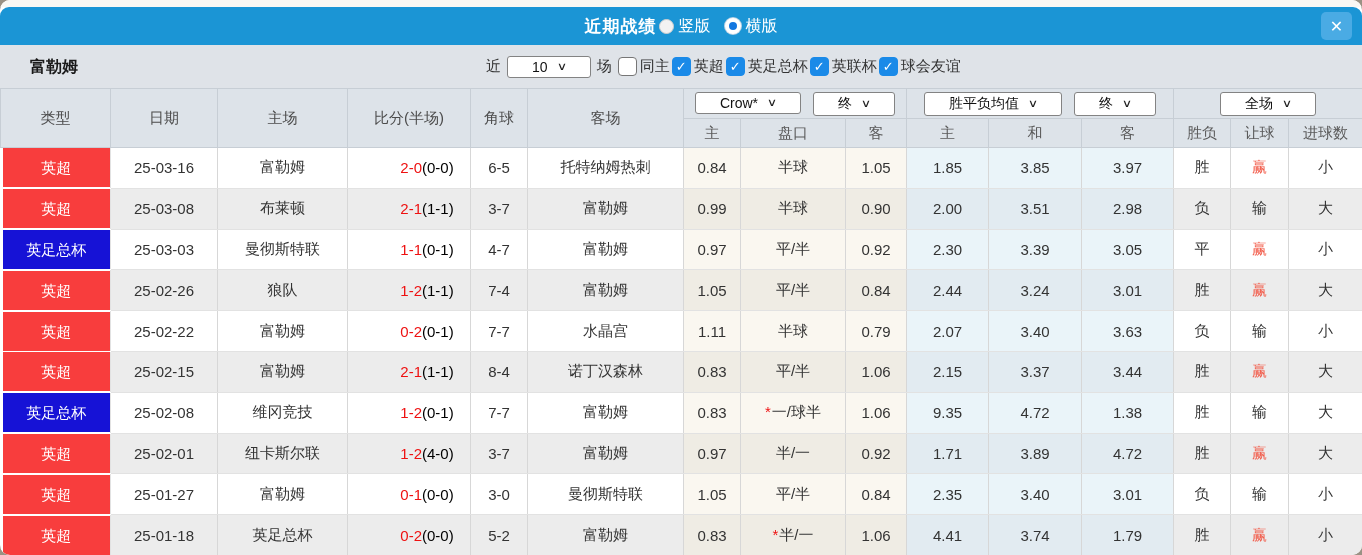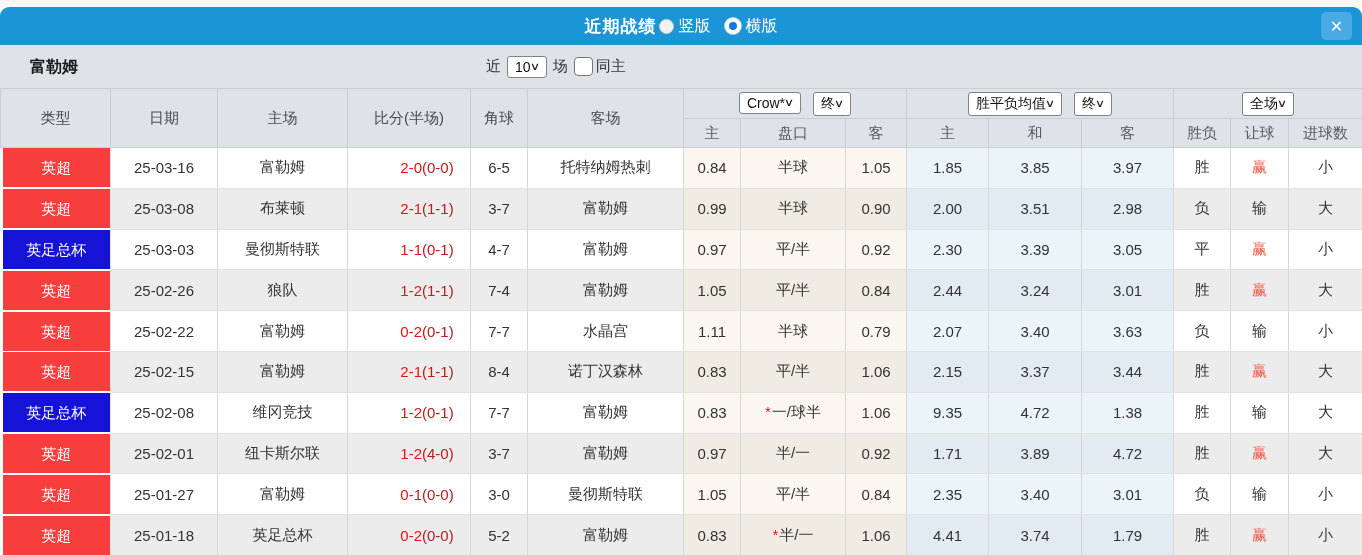--- a/index.html
+++ b/index.html
@@ -1,37 +1,37 @@
 <!DOCTYPE html>
 <html style="--titlebar-bg: #1b95d5; --close-bg: #4aabe4; --radio-dot: #1377e0; --filter-bg: #dfe3e8; --header-bg: #dde3e9; --checkbox-blue: #1a8ae8; --focus-team: #3e8a4b; --score-red: #ee1111; --win-red: #f23c3c; --lose-green: #4e8e4e; --draw-blue: #4343ea; --crow-bg: #faf7f0; --avg-bg: #eaf4f9;"><head>
 <meta charset="utf-8">
 <style>
   * { margin:0; padding:0; box-sizing:border-box; }
   html,body { width:1362px; height:555px; }
   body { background:#9a9184; font-family:"Liberation Sans","DejaVu Sans",sans-serif; }
-  .panel { position:relative; width:1362px; height:555px; background:#fff; border-radius:0; overflow:hidden; }
+  .panel { position:relative; width:1362px; height:555px; background:#fff; border-radius:10px; overflow:hidden; }
   .topstrip { height:7px; background:#faf8f4; }
 
   
   .titlebar { position:relative; height:38px; background:var(--titlebar-bg,#1b95d5); border-radius:9px 9px 0 0;
               display:flex; align-items:center; justify-content:center; color:#fff; }
   .title { font-size:17px; font-weight:bold; letter-spacing:1px; }
   .radio { width:15px; height:15px; border-radius:50%; background:#f2f2f2; border:1px solid #cfcfcf; margin:0 5px 0 2px; display:inline-block; }
   .radio.checked { width:16px; height:16px; background:var(--radio-dot,#1377e0); border:4px solid #fff; box-shadow:0 0 0 1px #bcd3e4; margin-left:14px; }
   .viewlabel { font-size:16px; }
   .closebtn { position:absolute; right:10px; top:5px; width:31px; height:28px; background:var(--close-bg,#4aabe4);
               border-radius:5px; color:#fff; font-size:16px; font-weight:bold; display:flex; align-items:center; justify-content:center; cursor:pointer; }
 
   
   .filterbar { position:relative; height:43px; background:var(--filter-bg,#dfe3e8); }
   .teamname { position:absolute; left:30px; top:12px; font-size:16px; font-weight:bold; color:#1a1a1a; }
   .controls { position:absolute; left:486px; top:0; height:43px; display:flex; align-items:center; font-size:15px; color:#333; }
   .controls > * { flex:none; }
-  .selbox { display:inline-flex; align-items:center; gap:0; background:#fff; border:1px solid #838383; border-radius:3px;
-            padding:2px 7px; font-size:14px; color:#111; margin:0 6px; cursor:pointer; }
+  .selbox { display:inline-flex; align-items:center; gap:10px; background:#fff; border:1px solid #838383; border-radius:3px;
+            padding:2px 24px; font-size:14px; color:#111; margin:0 6px; cursor:pointer; }
   .chev { font-size:11px; color:#222; transform:scaleX(1.3); }
   .cb { width:19px; height:19px; border-radius:4px; display:inline-flex; align-items:center; justify-content:center; margin:0 3px 0 6px; cursor:pointer; }
   .cb.off { background:#fff; border:1px solid #767676; }
   .cb.on  { background:var(--checkbox-blue,#1a8ae8); border:1px solid var(--checkbox-blue,#1a8ae8); color:#fff; font-size:13px; font-weight:bold; margin-left:2px; }
 
   
   table { border-collapse:collapse; table-layout:fixed; width:1362px; }
   th, td { text-align:center; vertical-align:middle; overflow:hidden; white-space:nowrap; }
   thead th { background:var(--header-bg,#dde3e9); color:#4c4c4c; font-weight:normal; font-size:15px; border:1px solid #c7ced5; }
   tr.hdr1 { height:30px; }
@@ -43,21 +43,21 @@
   
   tr.data td.crow { background:var(--crow-bg,#faf7f0); }
   tr.data.even td.crow { background:#efece4; }
   tr.data td.avg { background:var(--avg-bg,#eaf4f9); }
   tr.data.even td.avg { background:#e2ebf1; }
   
   td.leaguecell { padding:0; border-bottom:1px solid #fff !important; border-right:1px solid #e2e2e2 !important; background:#fff !important; }
   .badge { margin-left:2px; height:39px; line-height:39px; color:#fff; font-size:15px; }
   .focus { color:var(--focus-team,#3e8a4b); }
   .sc { color:var(--score-red,#ee1111);margin-left:36px; }
-  .half { color:#b91c1c; }
+  .half { color:#000000; }
   .star { color:#e11; margin-right:1px; }
   .r { color:var(--win-red,#f23c3c); }
   .g { color:var(--lose-green,#4e8e4e); }
   .b { color:var(--draw-blue,#4343ea); }
   td.letcol.r { color:#f25a48; }
 </style>
 </head>
 <body>
 
 <div class="panel">
@@ -76,20 +76,21 @@
     <span class="teamname">富勒姆</span>
     <div class="controls">
       <span>近</span>
       <span class="selbox">
         <span>10</span>
         <span class="chev">∨</span>
       </span>
       <span>场</span>
       <span class="cb off"></span>
       <span>同主</span>
+      <span id="league-filters"><span class="cb on">✓</span><span>英超</span><span class="cb on">✓</span><span>英足总杯</span><span class="cb on">✓</span><span>英联杯</span><span class="cb on">✓</span><span>球会友谊</span></span>
     </div>
   </div>
 
   <table>
     <colgroup>
       <col style="width:110px">
         <col style="width:107px">
         <col style="width:130px">
         <col style="width:123px">
       <col style="width:57px">

